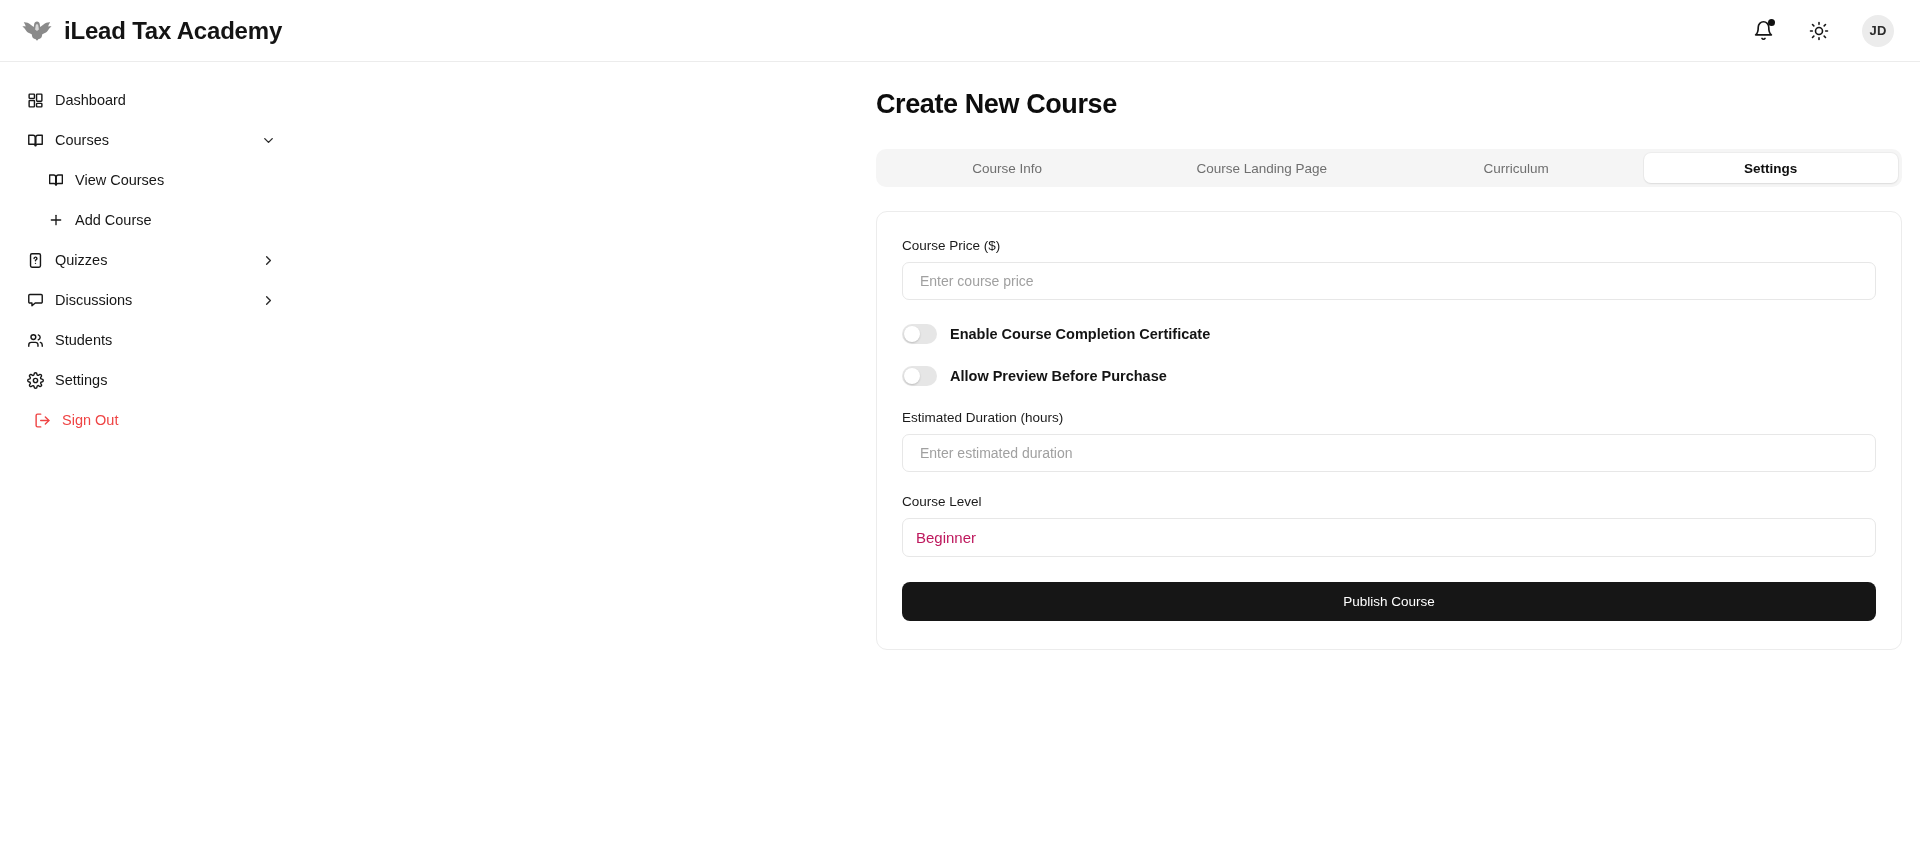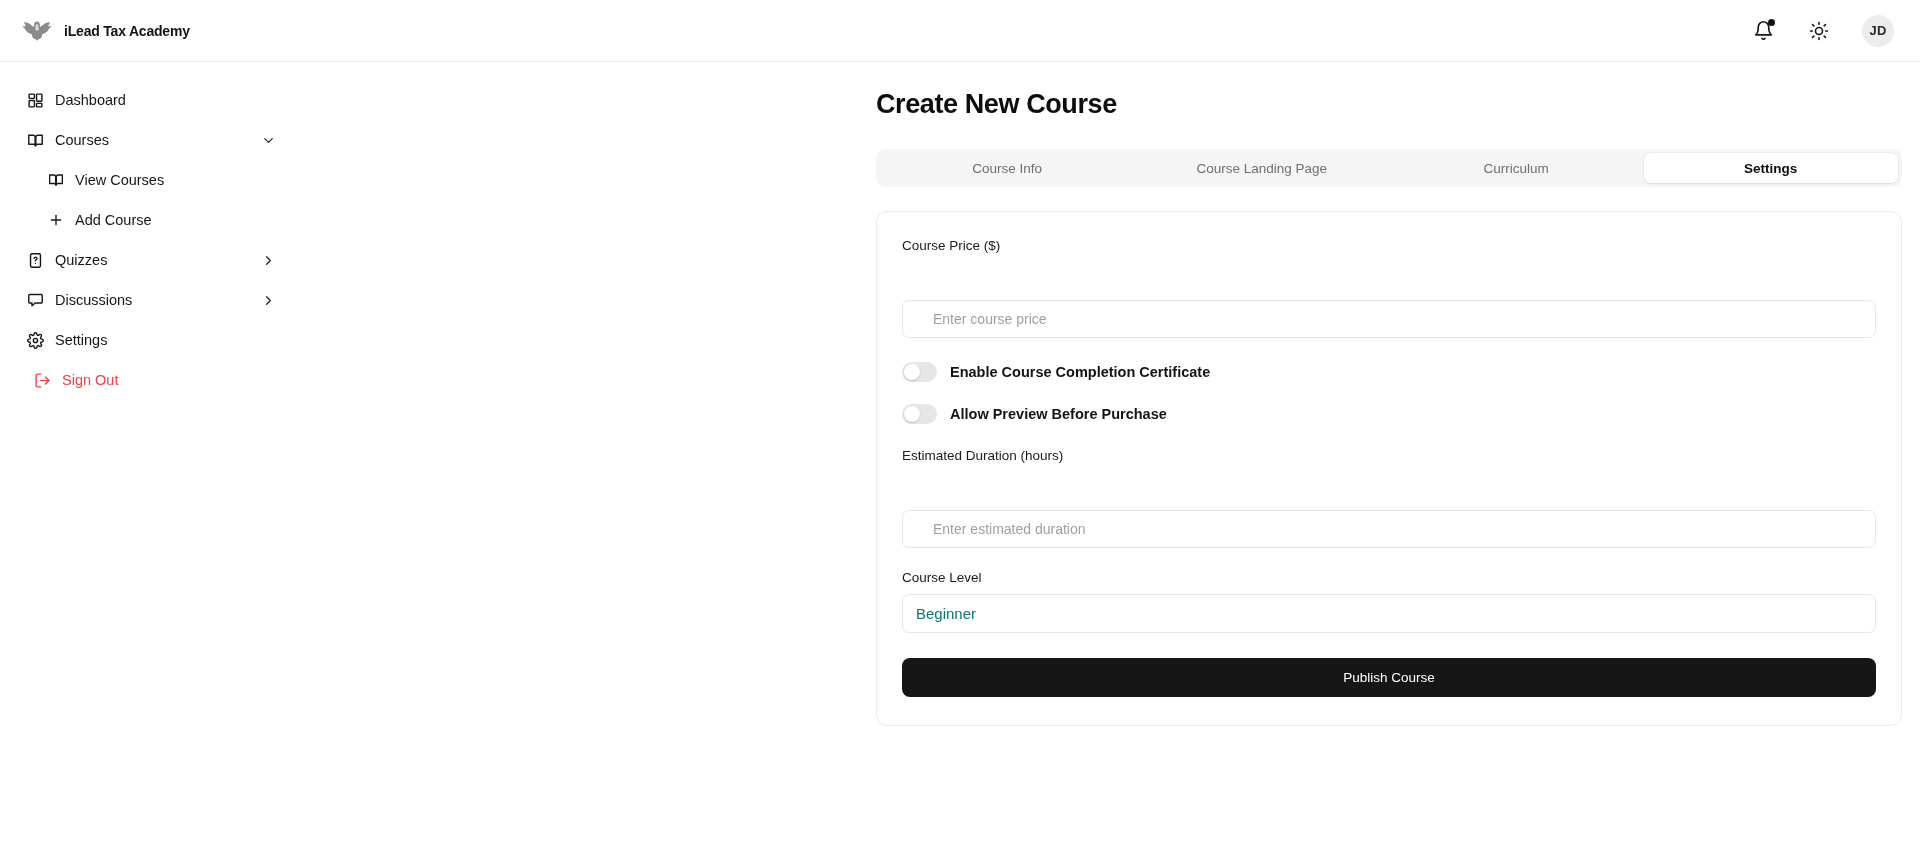--- a/index.html
+++ b/index.html
@@ -19,21 +19,21 @@
     border-bottom: 1px solid #ececec;
     display: flex;
     align-items: center;
     justify-content: space-between;
     padding: 0 26px 0 22px;
     background: #fff;
   }
   .brand { display: flex; align-items: center; gap: 12px; }
   .brand-logo { width: 30px; height: 26px; display: block; }
   .brand-name {
-    font-size: 14px;
+    font-size: 24px;
     font-weight: 700;
     color: #141414;
     letter-spacing: -0.2px;
   }
   .topbar-right { display: flex; align-items: center; gap: 30px; }
   .icon-btn {
     width: 26px; height: 26px;
     display: flex; align-items: center; justify-content: center;
     position: relative;
     cursor: pointer;
@@ -153,38 +153,37 @@
     font-size: 13.5px;
     color: #1b1b1b;
     margin-bottom: 9px;
     display: block;
   }
   .txt-input {
     width: 100%;
     height: 38px;
     border: 1px solid #e7e7e7;
     border-radius: 7px;
-    padding: 0 30px;
+    padding: 0 17px;
     font-size: 14px;
     font-family: "Liberation Sans", sans-serif;
     color: #111;
     background: #fff;
     outline: none;
-    margin-top: 38px;
   }
   .txt-input::placeholder { color: #a0a0a0; }
 
   .select-box {
     width: 100%;
     height: 39px;
     border: 1px solid #e7e7e7;
     border-radius: 7px;
     padding: 0 13px;
     font-size: 15px;
-    color: #0f766e;
+    color: #be185d;
     background: #fff;
     display: flex;
     align-items: center;
     cursor: pointer;
   }
 
   .gap-22 { height: 22px; }
   .gap-18 { height: 18px; }
 
   
@@ -346,20 +345,31 @@
         </svg>
       </span>
       <span class="label">Discussions</span>
       <span class="chev">
         <svg viewBox="0 0 24 24" width="15" height="15" fill="none" stroke="currentColor" stroke-width="2.2" stroke-linecap="round" stroke-linejoin="round">
           <polyline points="9 6 15 12 9 18"></polyline>
         </svg>
       </span>
     </div>
 
+    <div class="nav-item">
+      <span class="nav-ico">
+        <svg viewBox="0 0 24 24" width="17" height="17" fill="none" stroke="currentColor" stroke-width="2" stroke-linecap="round" stroke-linejoin="round">
+          <path d="M15.5 20v-1.8a3.6 3.6 0 0 0-3.6-3.6H6.1a3.6 3.6 0 0 0-3.6 3.6V20"></path>
+          <circle cx="9" cy="7.2" r="3.4"></circle>
+          <path d="M21.5 20v-1.8a3.6 3.6 0 0 0-2.7-3.5"></path>
+          <path d="M16 4.1a3.6 3.6 0 0 1 0 6.9"></path>
+        </svg>
+      </span>
+      <span class="label">Students</span>
+    </div>
 
     <div class="nav-item">
       <span class="nav-ico">
         <svg viewBox="0 0 24 24" width="17" height="17" fill="none" stroke="currentColor" stroke-width="2" stroke-linecap="round" stroke-linejoin="round">
           <circle cx="12" cy="12" r="3"></circle>
           <path d="M19.4 15a1.6 1.6 0 0 0 .3 1.8l.1.1a2 2 0 1 1-2.8 2.8l-.1-.1a1.6 1.6 0 0 0-1.8-.3 1.6 1.6 0 0 0-1 1.5V21a2 2 0 0 1-4 0v-.1A1.6 1.6 0 0 0 9 19.4a1.6 1.6 0 0 0-1.8.3l-.1.1a2 2 0 1 1-2.8-2.8l.1-.1a1.6 1.6 0 0 0 .3-1.8 1.6 1.6 0 0 0-1.5-1H3a2 2 0 0 1 0-4h.1A1.6 1.6 0 0 0 4.6 9a1.6 1.6 0 0 0-.3-1.8l-.1-.1a2 2 0 1 1 2.8-2.8l.1.1a1.6 1.6 0 0 0 1.8.3H9a1.6 1.6 0 0 0 1-1.5V3a2 2 0 0 1 4 0v.1a1.6 1.6 0 0 0 1 1.5 1.6 1.6 0 0 0 1.8-.3l.1-.1a2 2 0 1 1 2.8 2.8l-.1.1a1.6 1.6 0 0 0-.3 1.8V9a1.6 1.6 0 0 0 1.5 1H21a2 2 0 0 1 0 4h-.1a1.6 1.6 0 0 0-1.5 1z"></path>
         </svg>
       </span>
       <span class="label">Settings</span>
     </div>

